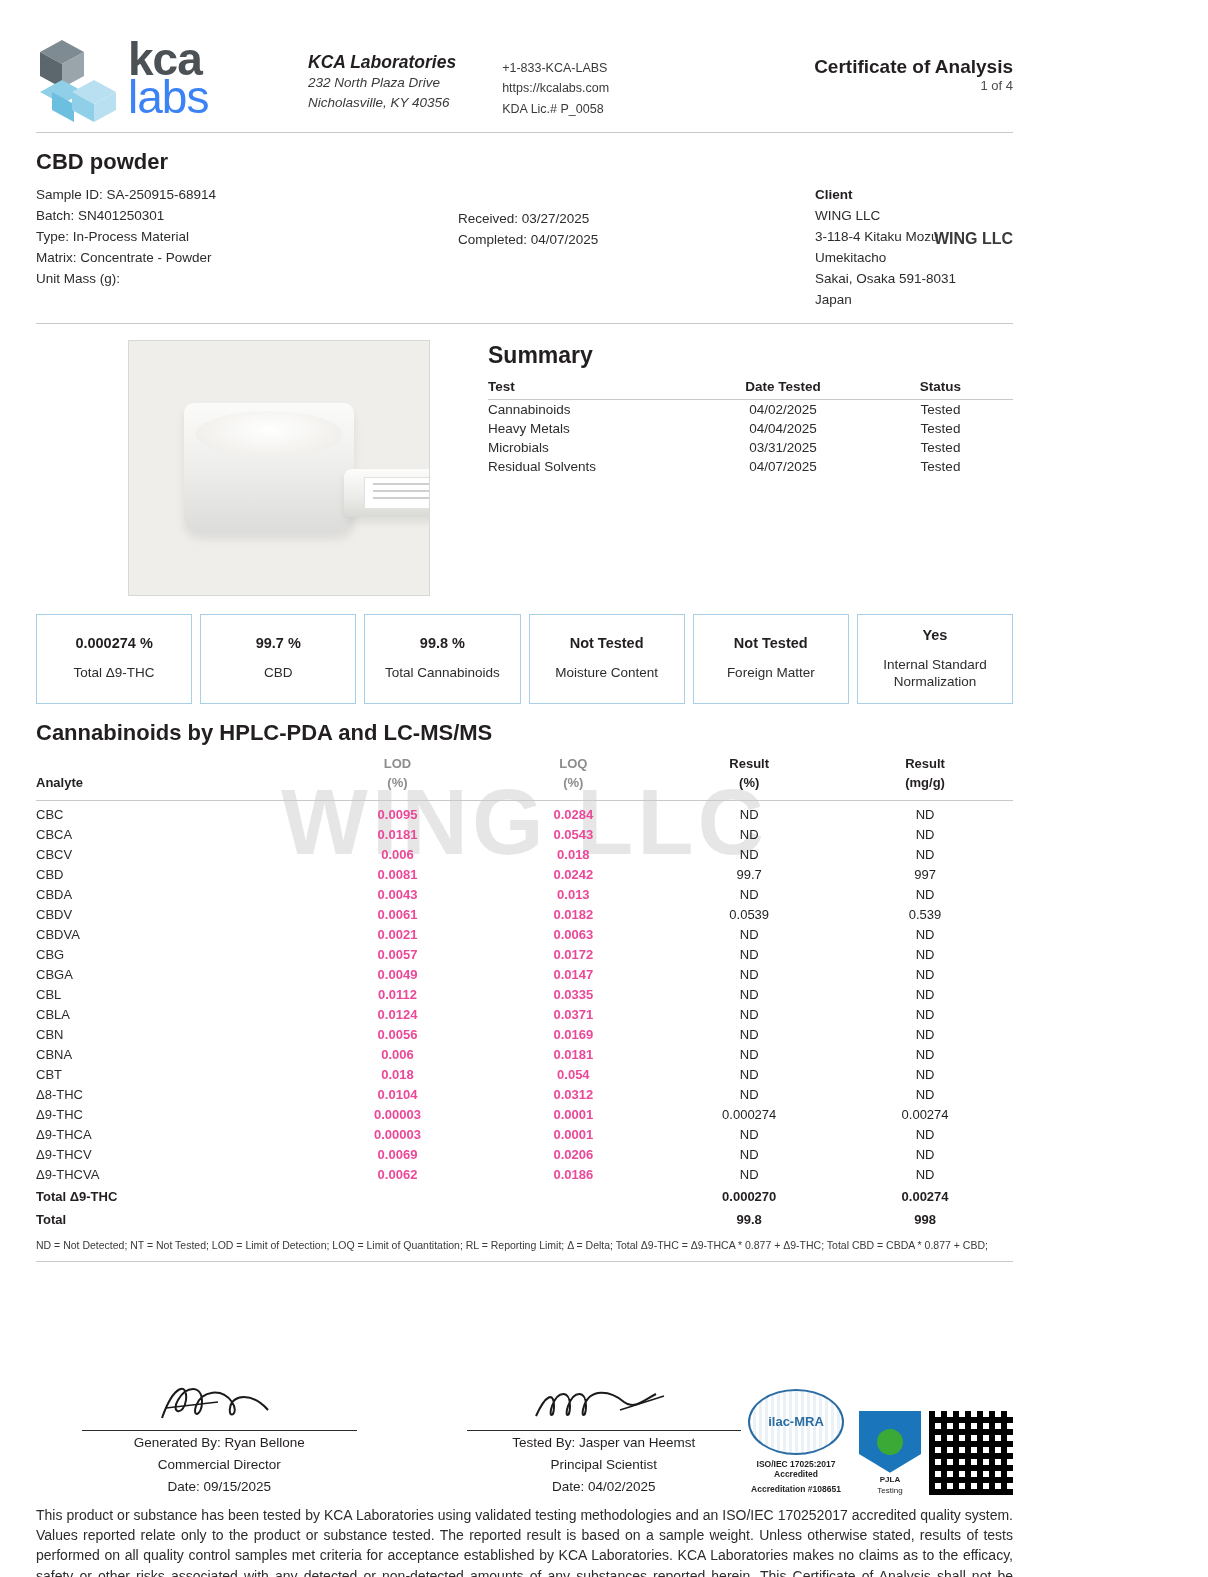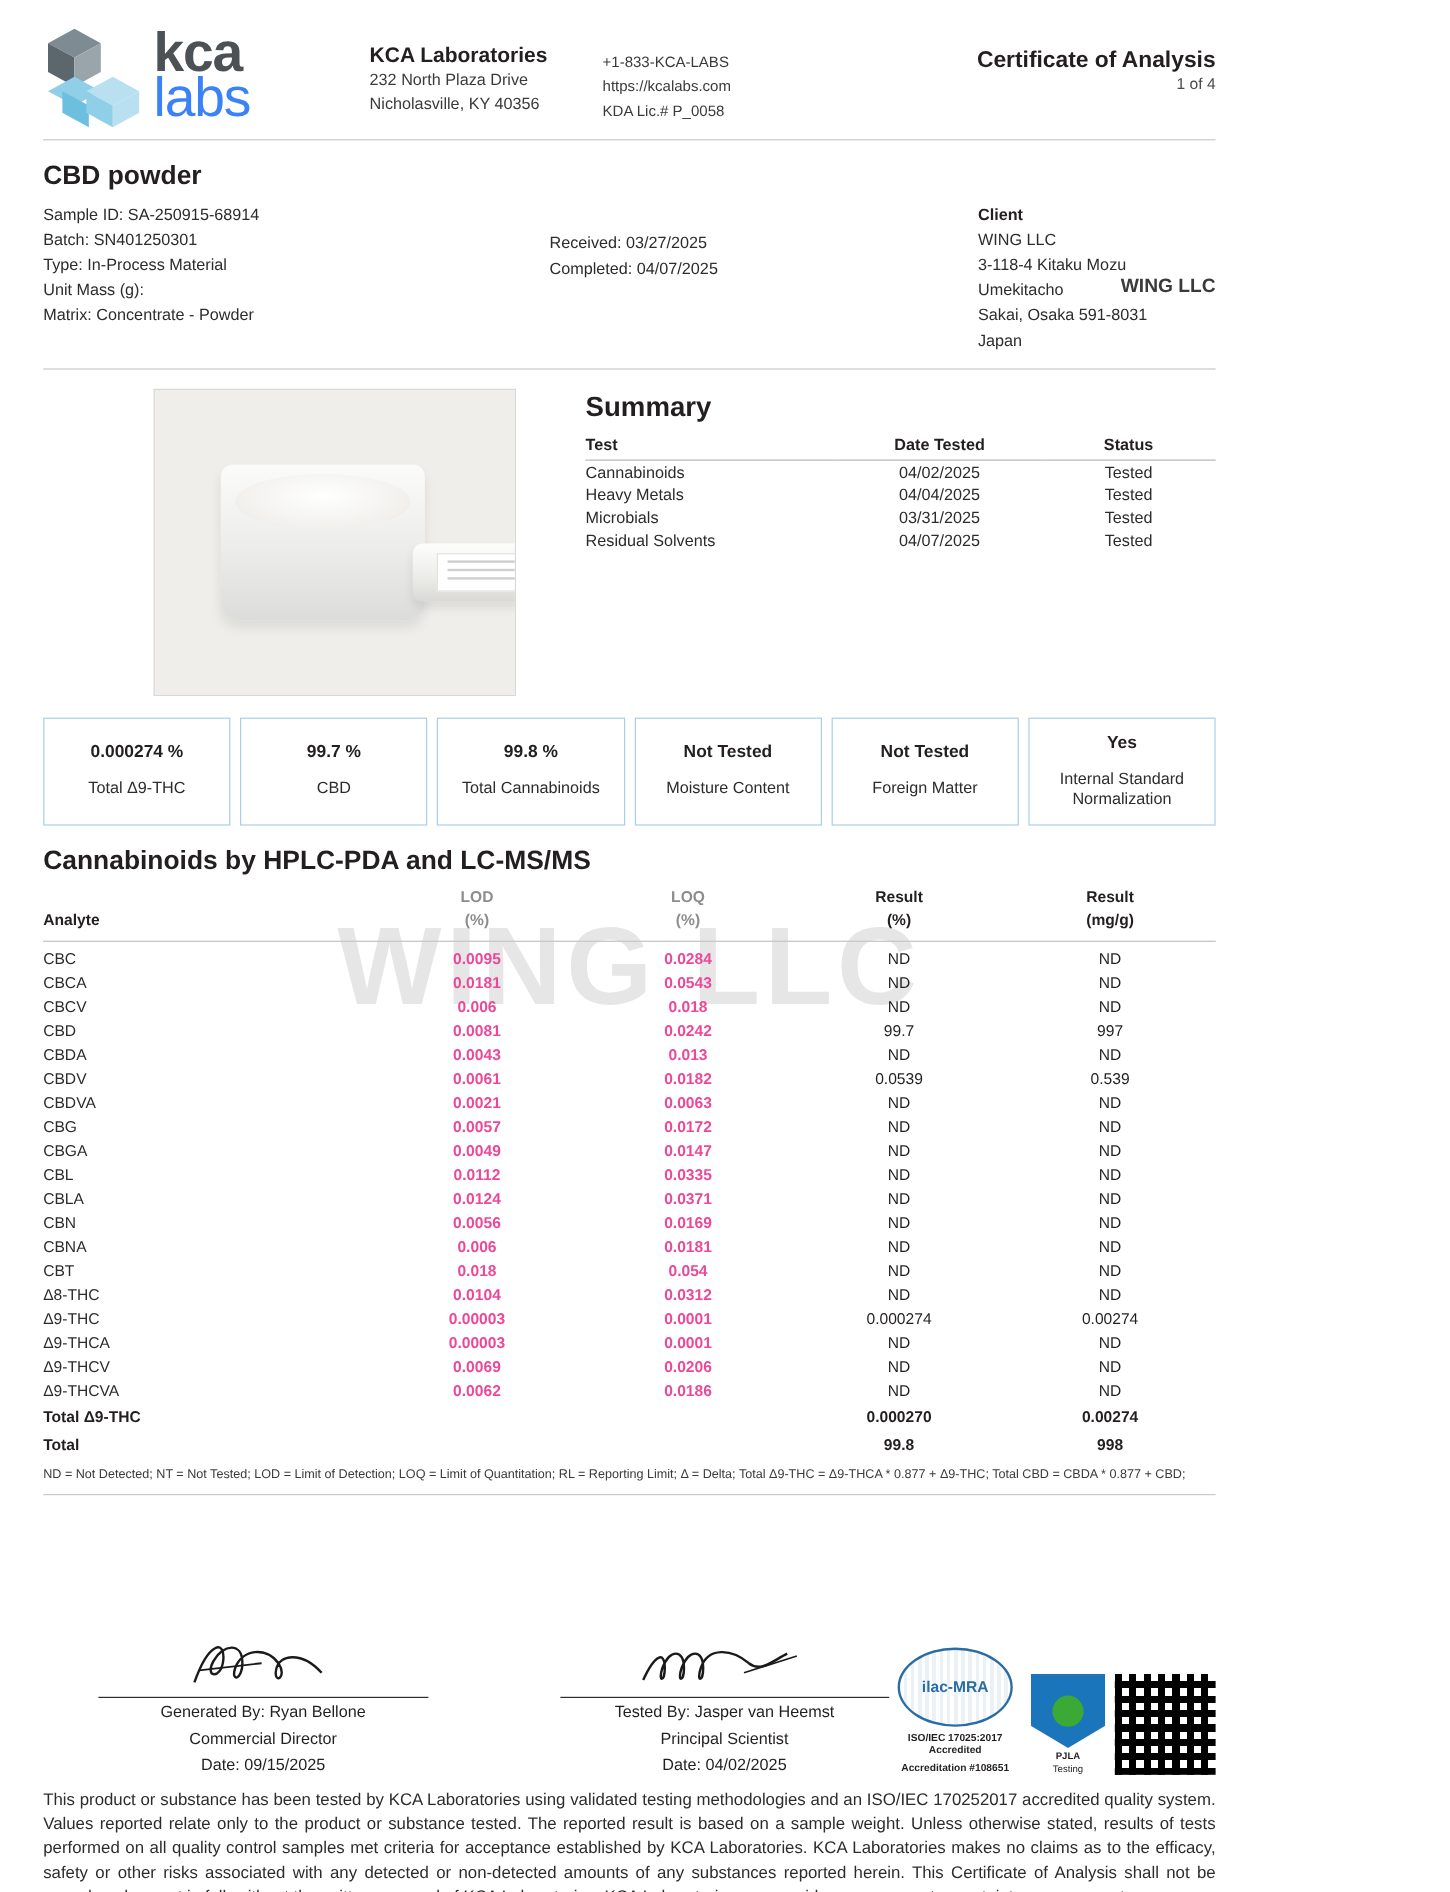--- a/index.html
+++ b/index.html
@@ -2,29 +2,29 @@
 <html><head>
 <meta charset="utf-8">
 <style>
   html,body{margin:0;padding:0;background:#ffffff;}
   body{
     width:1208px;height:1577px;
     font-family:"Liberation Sans", sans-serif;
     color:#231f20;
     -webkit-font-smoothing:antialiased;
   }
-  .page{position:relative;width:1049px;height:1577px;box-sizing:border-box;padding:0 36px;}
+  .page{position:relative;width:1049px;height:1577px;box-sizing:border-box;padding:16px 36px;}
 
   
   .hdr{display:flex;align-items:flex-start;padding-top:20px;}
   .logo{width:250px;display:flex;align-items:center;gap:6px;}
   .logo svg{display:block;}
   .logo-text{font-size:46px;line-height:0.82;font-weight:700;color:#4c5156;letter-spacing:-1px;}
   .logo-text .l2{color:#3b82f6;font-weight:400;}
-  .lab-block{margin-left:22px;padding-top:16px;}
+  .lab-block{margin-left:22px;padding-top:16px;font-style:italic;}
   .lab-name{font-size:17.5px;font-weight:700;color:#231f20;}
   .lab-addr{font-size:13.5px;color:#3a3a3a;line-height:1.5;}
   .contact{margin-left:46px;padding-top:22px;font-size:12.5px;color:#3a3a3a;line-height:1.62;}
   .coa-wrap{margin-left:auto;text-align:right;padding-top:20px;}
   .coa-title{font-size:19px;font-weight:700;color:#231f20;}
   .page-no{font-size:13px;color:#4a4a4a;}
   .rule{border-bottom:1px solid #c9c9c9;margin-top:10px;}
 
   
   .sample-name{font-size:22px;font-weight:700;margin:16px 0 10px 0;}
@@ -151,22 +151,22 @@
     </div>
   </div>
   <div class="rule"></div>
 
   <div class="sample-name">CBD powder</div>
   <div class="info">
     <div class="col1">
       <div>Sample ID: SA-250915-68914</div>
       <div>Batch: SN401250301</div>
       <div>Type: In-Process Material</div>
+      <div>Matrix: Concentrate - Powder</div>
       <div>Unit Mass (g):</div>
-      <div>Matrix: Concentrate - Powder</div>
     </div>
     <div class="col2">
       <div>Received: 03/27/2025</div>
       <div>Completed: 04/07/2025</div>
     </div>
     <div class="col3">
       <div class="client-lbl">Client</div>
       <div>WING LLC</div>
       <div>3-118-4 Kitaku Mozu Umekitacho</div>
       <div>Sakai, Osaka 591-8031</div>

